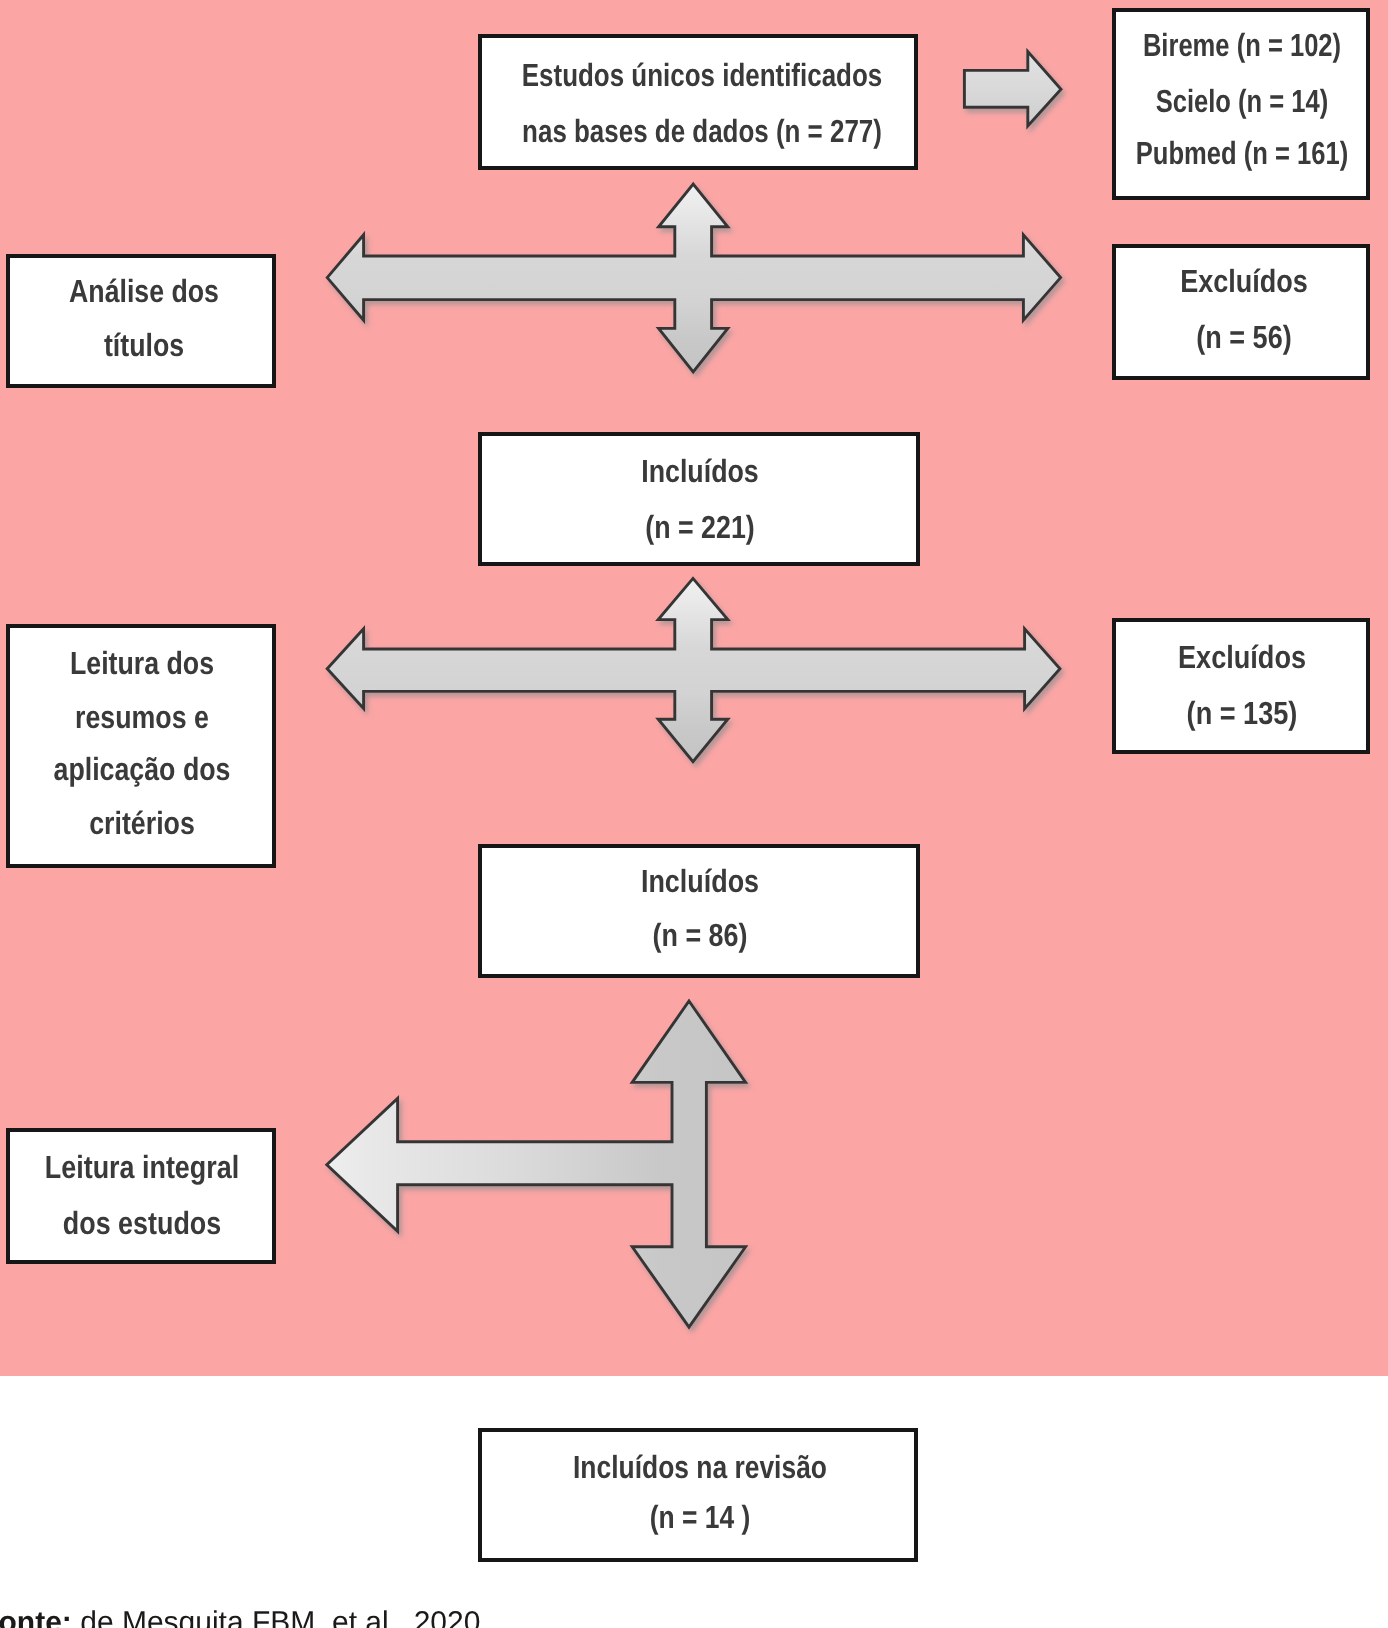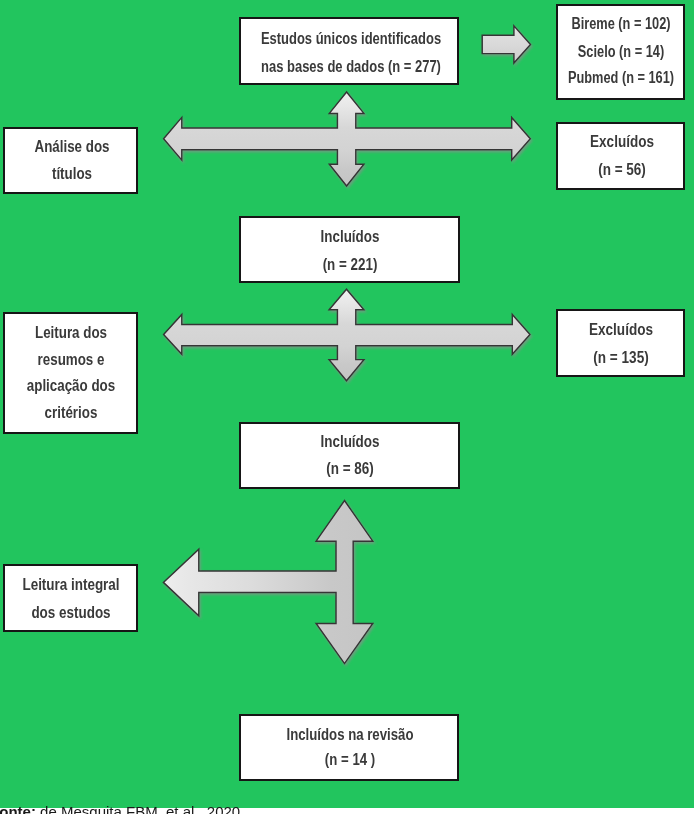--- a/index.html
+++ b/index.html
@@ -1,19 +1,19 @@
 <!DOCTYPE html>
 <html><head>
 <meta charset="utf-8">
 <title>Fluxograma</title>
 <style>
   html,body{margin:0;padding:0;background:#ffffff;}
   body{width:694px;height:814px;overflow:hidden;background:#fff;
        font-family:"Liberation Sans",sans-serif;}
-  #stage{position:relative;width:694px;height:808px;background:#22c55e;
+  #stage{position:relative;width:694px;height:688px;background:#fca5a5;
          transform:translateZ(0);}
   .box{position:absolute;border:2.4px solid #161616;background:#fff;box-sizing:border-box;}
   .ln{position:absolute;white-space:nowrap;line-height:1;font-size:16px;font-weight:bold;
       color:#3a3a3a;transform-origin:center center;font-family:"Liberation Sans",sans-serif;
       -webkit-font-smoothing:antialiased;opacity:0.999;}
   svg.arrows{position:absolute;left:0;top:0;width:694px;height:814px;overflow:visible;}
   .caption{position:absolute;font-family:"Liberation Sans",sans-serif;font-size:15px;opacity:0.999;
            color:#1a1a1a;white-space:nowrap;line-height:1;}
   .caption b{font-weight:bold;}
 </style>

